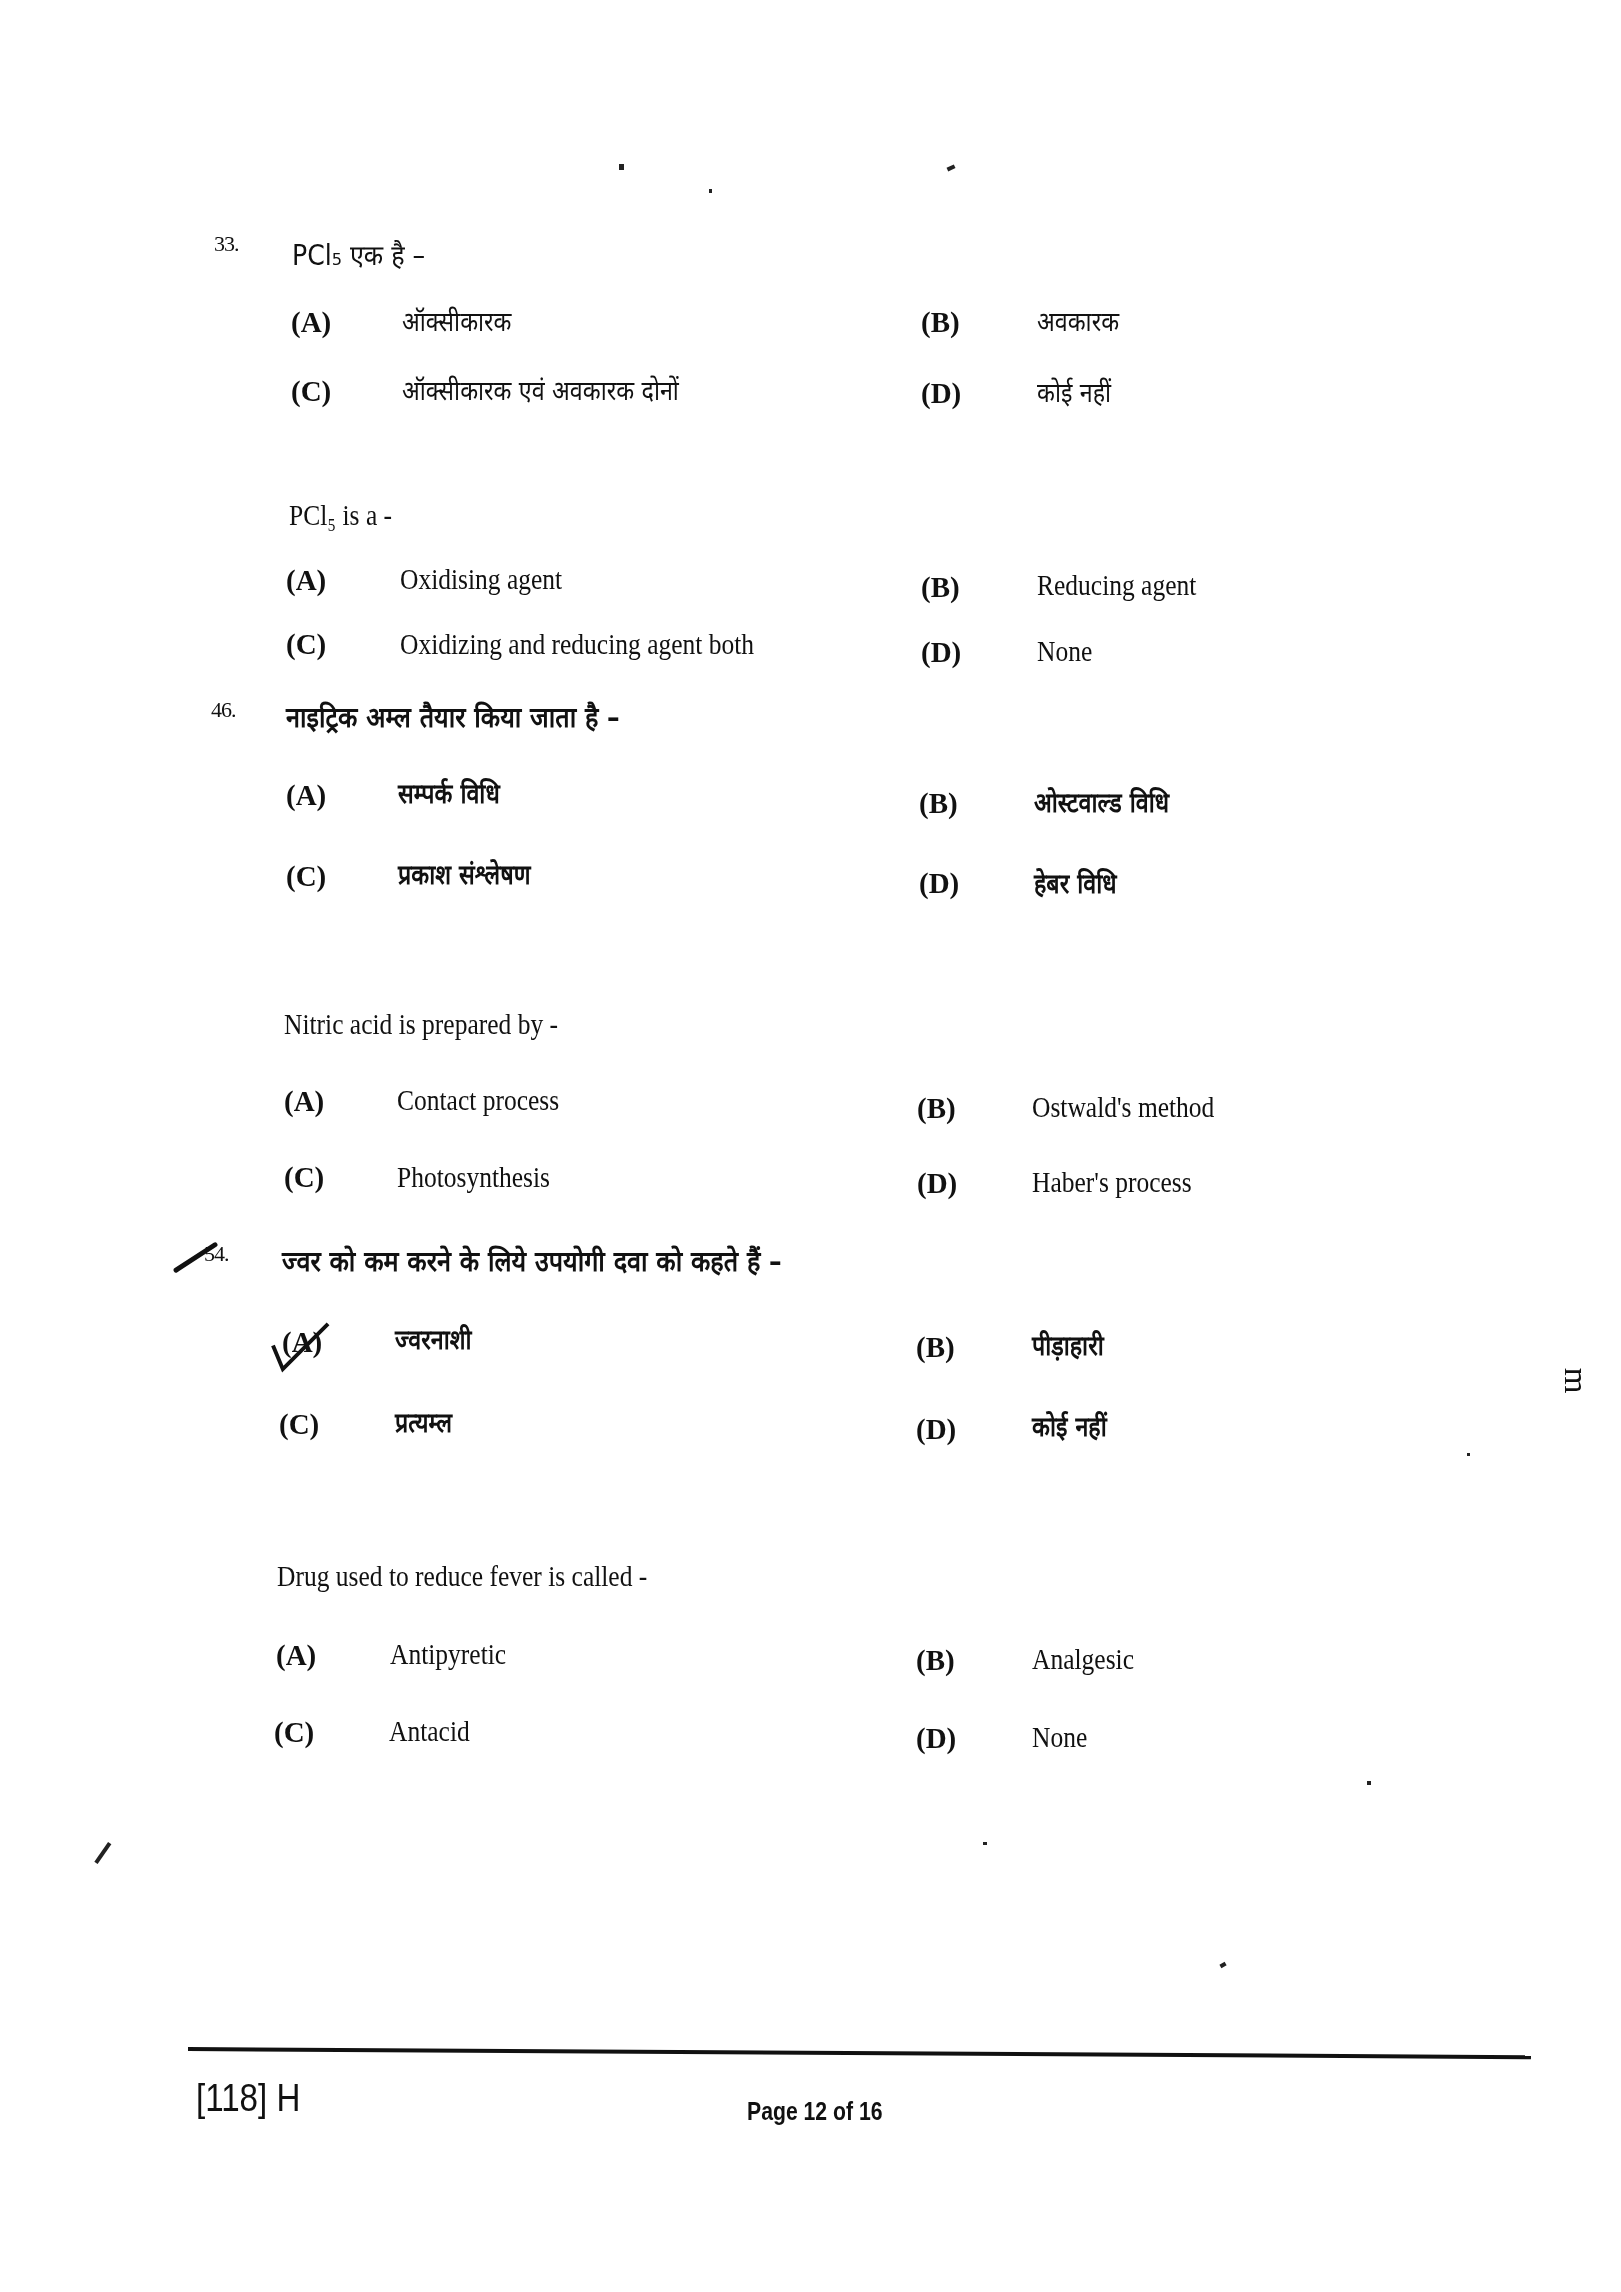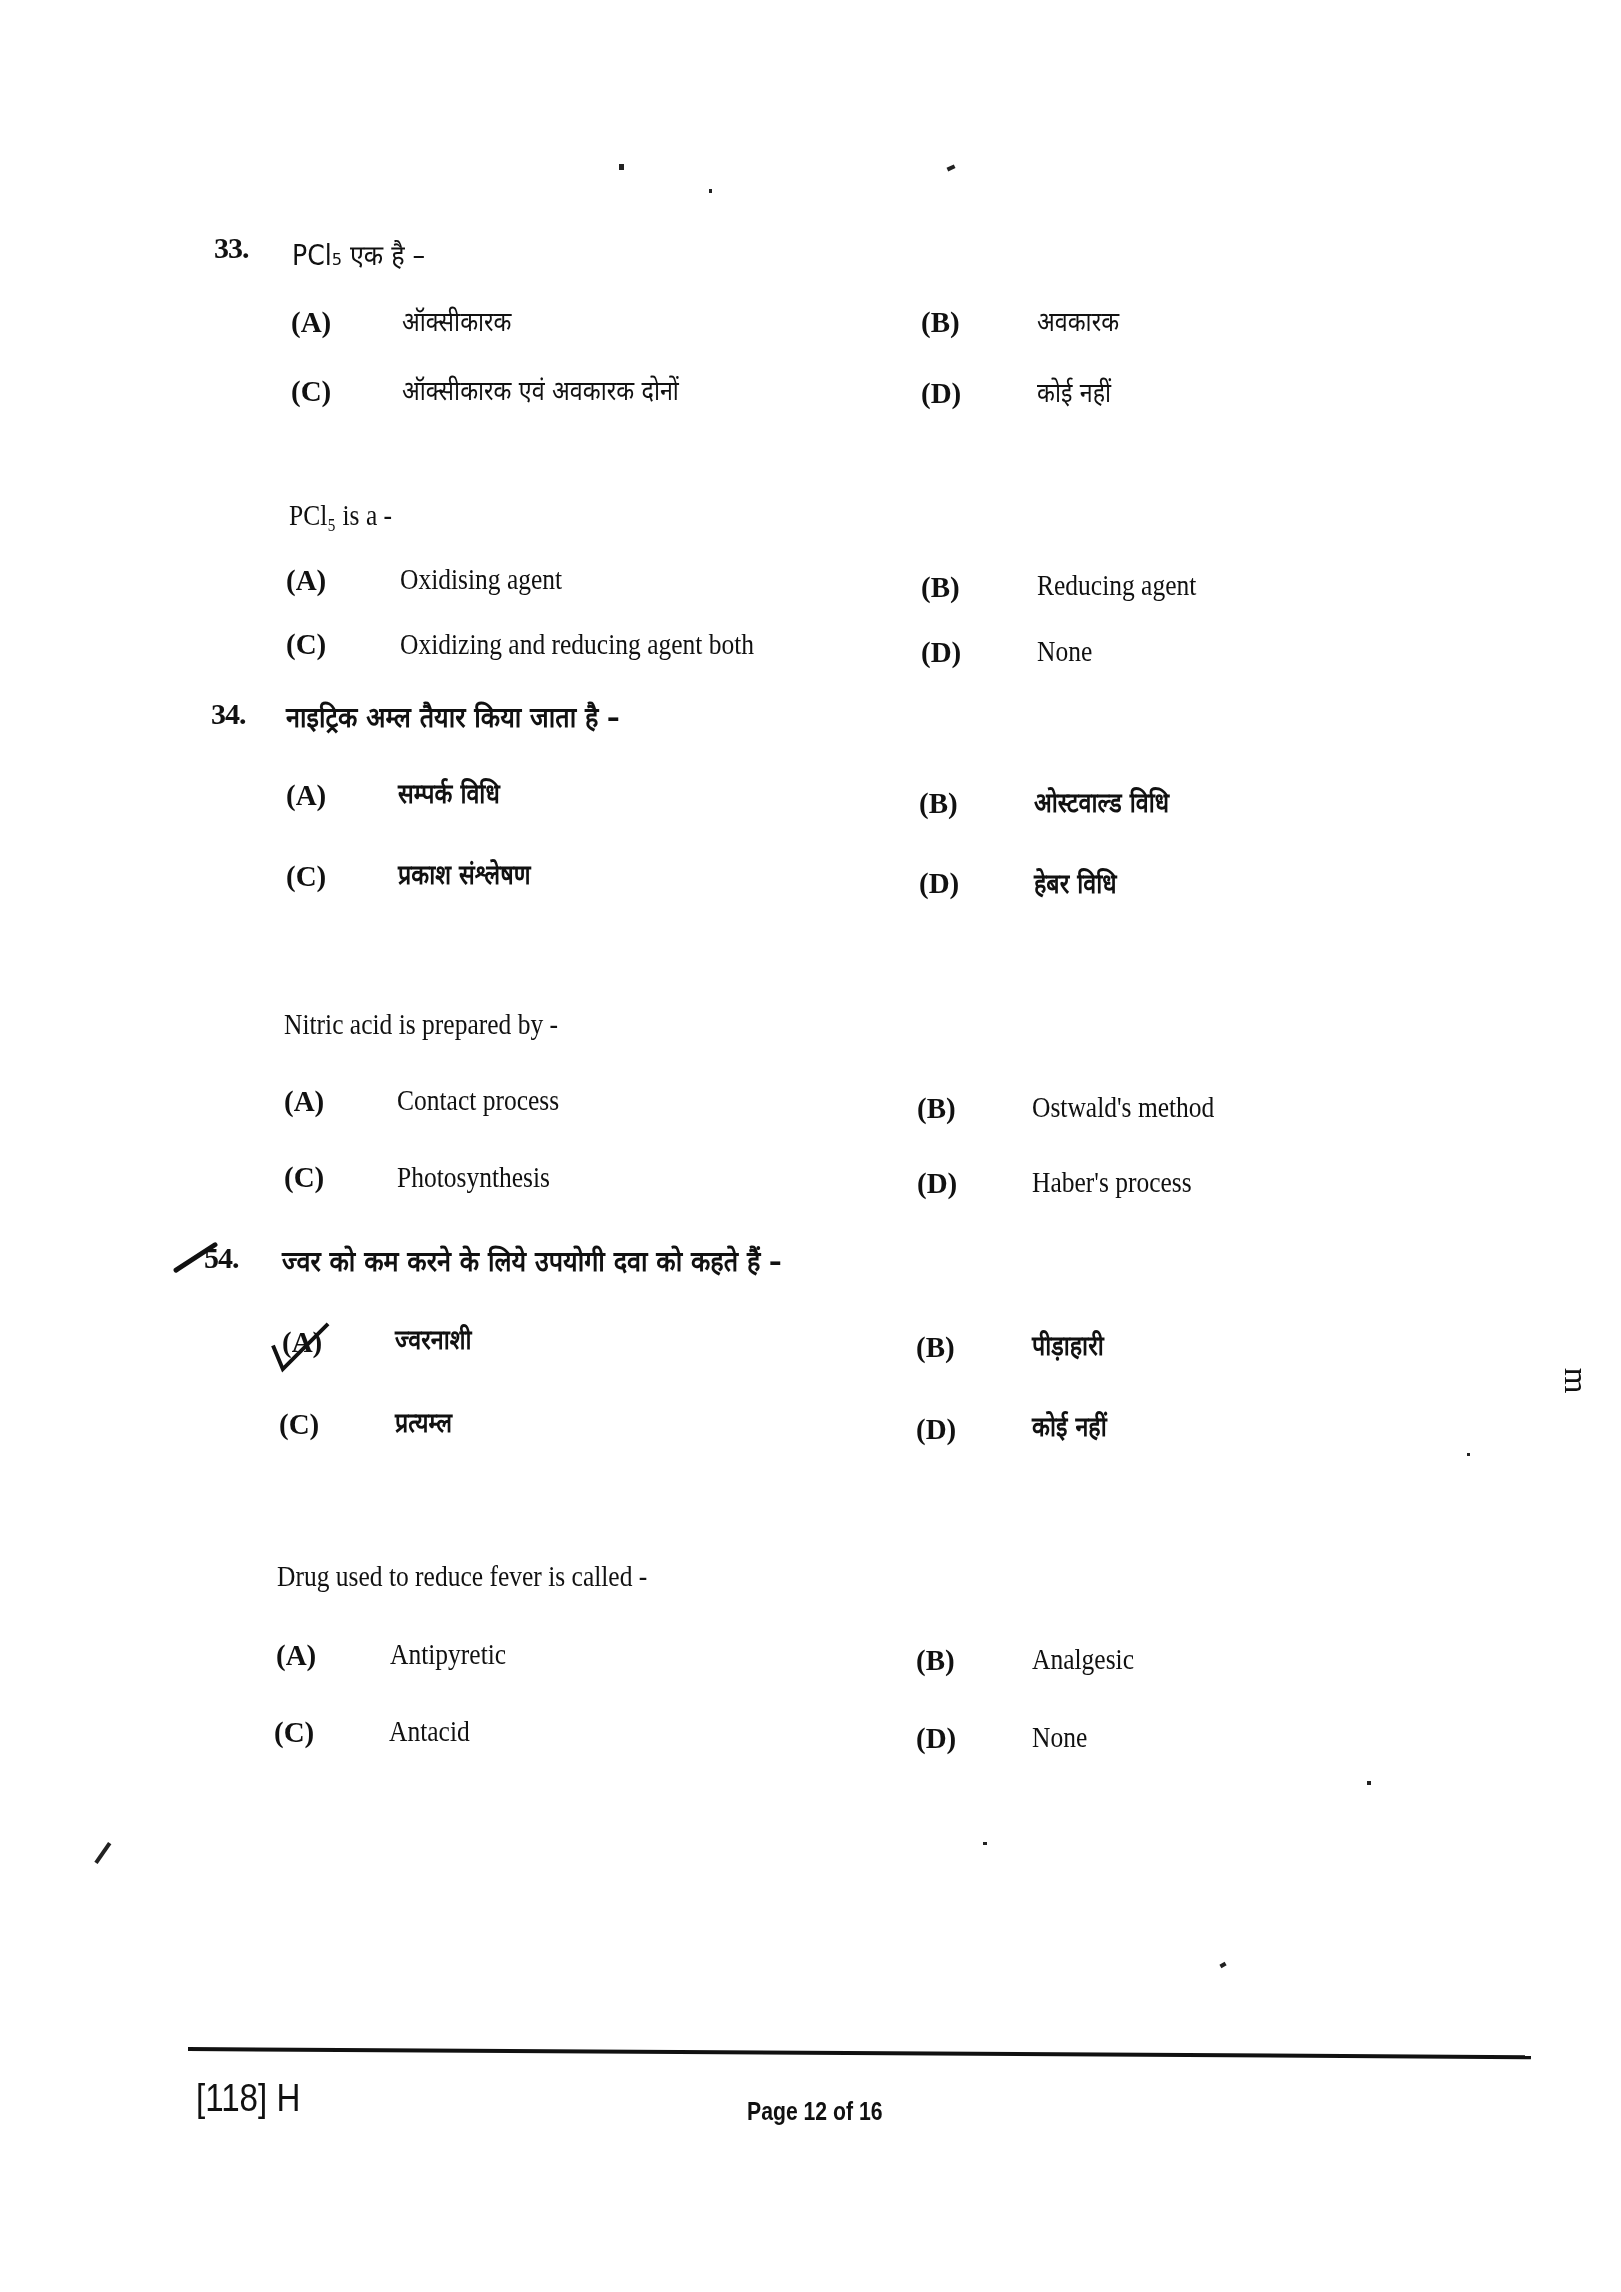--- a/index.html
+++ b/index.html
@@ -1,19 +1,19 @@
 <!DOCTYPE html>
 <html><head>
 <meta charset="utf-8">
 <style>
   html, body { margin:0; padding:0; background:#fff; }
   body { width:1621px; height:2293px; position:relative; overflow:hidden;
          font-family:"Liberation Serif","DejaVu Serif",serif; color:#111; }
   .abs { position:absolute; white-space:nowrap; }
-  .qnum { font-weight:bold; font-size:30px; letter-spacing:-1px; }
+  .qnum { font-weight:normal; font-size:22px; letter-spacing:-1px; }
   .qtext { font-size:30px; }
   .qtext.hi { font-family:"DejaVu Sans",sans-serif; font-size:28px; font-weight:bold; transform:scaleX(0.9); transform-origin:left; }
   .lbl { font-weight:bold; font-size:29px; }
   .opt { font-size:30px; transform:scaleX(0.88); transform-origin:left; }
   .opt.hi { font-family:"DejaVu Sans",sans-serif; font-size:27.4px; font-weight:bold; transform:scaleX(0.85); }
   .en { font-family:"Liberation Serif",serif; transform:scaleX(0.85); transform-origin:left; }
   .footer-rule { position:absolute; left:188px; top:2047px; width:1343px; height:3.9px; background:#111; transform:rotate(0.35deg); transform-origin:left; }
   .footer-code { font-family:"Liberation Sans",sans-serif; font-size:39px; transform:scaleX(0.85); transform-origin:left; }
   .footer-page { font-family:"Liberation Sans",sans-serif; font-size:26.5px; font-weight:bold; transform:scaleX(0.8); transform-origin:left; }
   .side-mark { font-family:"Liberation Serif",serif; font-size:33px; transform:rotate(90deg); }
@@ -41,21 +41,21 @@
 <div class="abs qtext en" style="left:289px;top:498px;">PCl₅ is a -</div>
 <div class="abs lbl" style="left:286px;top:564px;">(A)</div>
 <div class="abs opt en" style="left:400px;top:562px;">Oxidising agent</div>
 <div class="abs lbl" style="left:921px;top:571px;">(B)</div>
 <div class="abs opt en" style="left:1037px;top:568px;">Reducing agent</div>
 <div class="abs lbl" style="left:286px;top:628px;">(C)</div>
 <div class="abs opt en" style="left:400px;top:627px;">Oxidizing and reducing agent both</div>
 <div class="abs lbl" style="left:921px;top:636px;">(D)</div>
 <div class="abs opt en" style="left:1037px;top:634px;">None</div>
 
-<div class="abs qnum" style="left:211px;top:697px;">34.</div>
+<div class="abs qnum" style="left:211px;top:697px;">46.</div>
 <div class="abs qtext hi" style="left:286px;top:697px;">नाइट्रिक अम्ल तैयार किया जाता है –</div>
 
 <div class="abs lbl" style="left:286px;top:779px;">(A)</div>
 <div class="abs opt hi" style="left:398px;top:774px;">सम्पर्क विधि</div>
 <div class="abs lbl" style="left:919px;top:787px;">(B)</div>
 <div class="abs opt hi" style="left:1034px;top:783px;">ओस्टवाल्ड विधि</div>
 <div class="abs lbl" style="left:286px;top:860px;">(C)</div>
 <div class="abs opt hi" style="left:398px;top:855px;">प्रकाश संश्लेषण</div>
 <div class="abs lbl" style="left:919px;top:867px;">(D)</div>
 <div class="abs opt hi" style="left:1034px;top:864px;">हेबर विधि</div>

